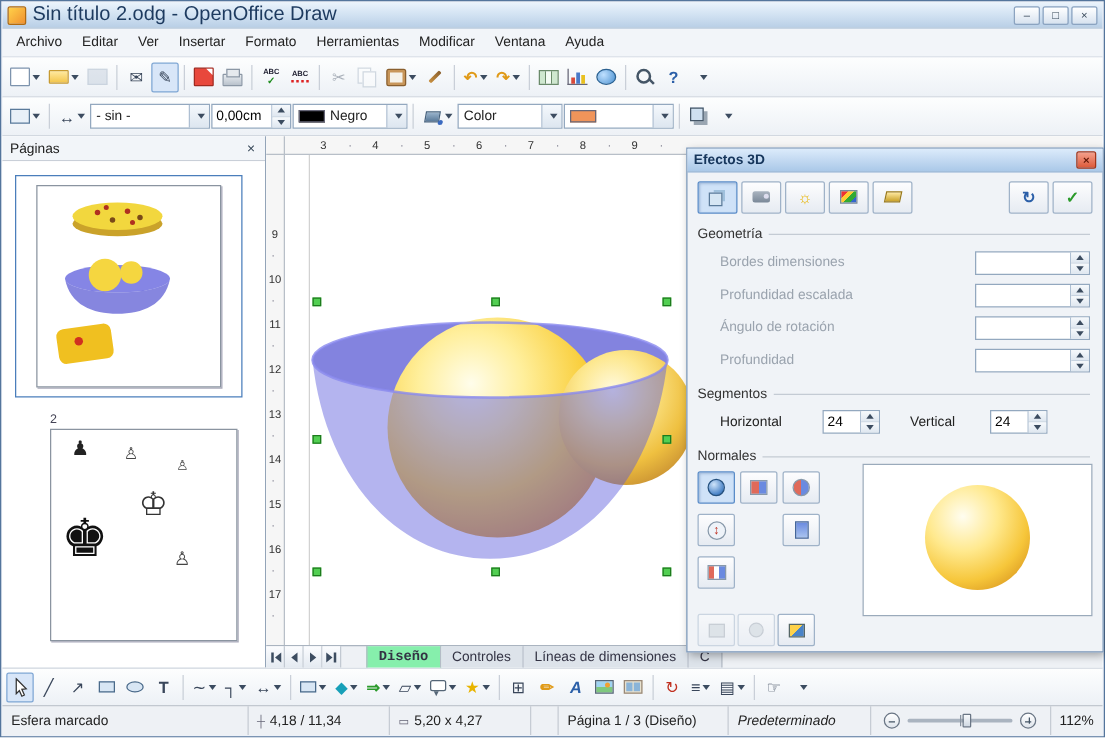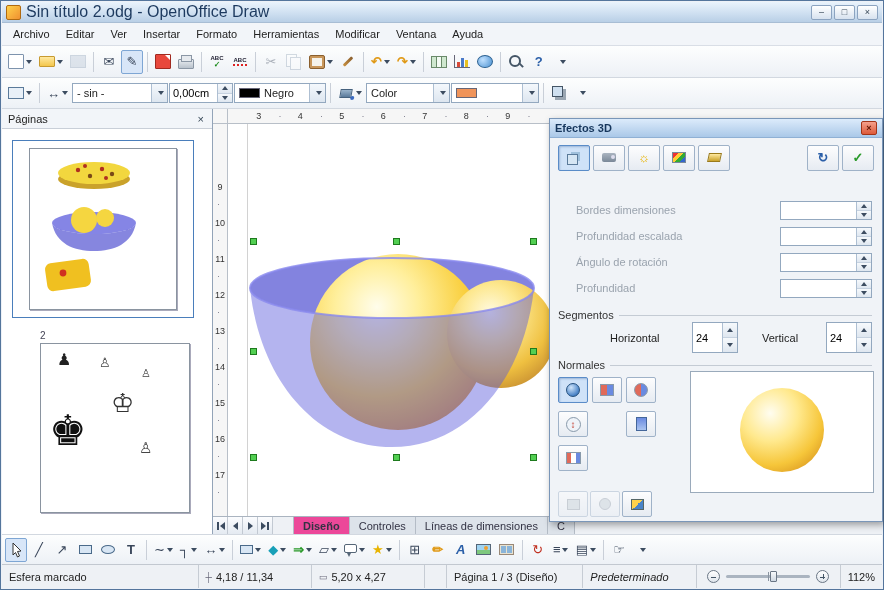--- a/index.html
+++ b/index.html
@@ -134,21 +134,21 @@
     border-top:1px solid #aab4c0; display:flex; align-items:stretch; z-index:2; }
   .tabnav { display:flex; }
   .tabnav .tnav { width:15px; display:flex; align-items:center; justify-content:center;
     border-right:1px solid #c2c9d2; background:linear-gradient(#fbfcfe,#e4eaf1); }
   .tl { width:0; height:0; border-top:4px solid transparent; border-bottom:4px solid transparent; border-right:5px solid #3c4c60; }
   .tr { width:0; height:0; border-top:4px solid transparent; border-bottom:4px solid transparent; border-left:5px solid #3c4c60; }
   .tbar { width:2px; height:8px; background:#3c4c60; margin:0 1px; }
   .tabs { display:flex; margin-left:20px; }
   .tab { padding:0 9px; display:flex; align-items:center; border-right:1px solid #b4bcc6; background:#dde3ea;
     color:#334; white-space:nowrap; }
-  .tab:first-child { background:#ec4899; font-weight:bold; border-left:1px solid #b4bcc6; }
+  .tab:first-child { background:#86efac; font-weight:bold; border-left:1px solid #b4bcc6;font-family:Liberation Mono, monospace; }
 
   
   .dialog { position:absolute; left:548px; top:117px; width:334px; height:404px; background:#f0f3f7;
     border:1px solid #7a96b8; box-shadow:2px 3px 7px rgba(0,0,0,.35); z-index:10; }
   .dlg-title { height:19px; background:linear-gradient(#dcebfb,#aac8e8); display:flex; align-items:center;
     padding:0 5px; border-bottom:1px solid #8fb0d4; font-weight:bold; color:#16365c; }
   .dlg-close { margin-left:auto; width:16px; height:14px; background:linear-gradient(#f4a08c,#dd5a3a);
     border:1px solid #a23418; border-radius:2px; color:#5e1404; font-size:9px; display:flex;
     align-items:center; justify-content:center; font-weight:bold; }
   .dlg-toolbar { position:absolute; left:8px; top:25px; right:8px; height:27px; display:flex; gap:3px; align-items:center; }
@@ -163,23 +163,23 @@
     background:linear-gradient(135deg,#e33 0 25%,#fc3 25% 50%,#3a3 50% 75%,#36c 75%); }
   .mat { width:13px; height:9px; background:linear-gradient(#ffe9a0,#caa22a); border:1px solid #9a7a1a; transform:skewX(-12deg); }
 
   .group-label { position:absolute; left:8px; right:10px; display:flex; align-items:center; gap:5px; color:#333; }
   .group-label .gl-line { flex:1; height:1px; background:#c4cbd4; }
   .gl-geo { top:62px; } .gl-seg { top:190px; } .gl-nor { top:240px; }
   .geo-rows { position:absolute; left:26px; right:10px; top:78px; }
   .frow { height:26px; display:flex; align-items:center; justify-content:space-between; }
   .flabel { color:#9aa3ae; }
   .frow .spinfield { width:92px; height:19px; }
-  .seg-row { position:absolute; left:26px; right:10px; top:208px; height:21px; display:flex; align-items:center;justify-content:flex-end; }
+  .seg-row { position:absolute; left:26px; right:10px; top:208px; height:21px; display:flex; align-items:center; }
   .seg-label1 { width:82px; } .seg-label2 { width:64px; margin-left:24px; }
-  .seg-row .spinfield { width:46px; height:31px; }
+  .seg-row .spinfield { width:46px; height:19px; }
 
   .nbtn { position:absolute; width:30px; height:26px; border:1px solid #9fb2c8; border-radius:2px;
     background:linear-gradient(#fdfdfe,#e6ebf2); display:flex; align-items:center; justify-content:center; }
   .nbtn.pressed { background:#cfe2f8; border-color:#5a8cc8; box-shadow:inset 1px 1px 2px rgba(40,80,140,.3); }
   .nbtn.disabled { opacity:.45; }
   .n1 { left:8px; top:258px; } .n2 { left:42px; top:258px; } .n3 { left:76px; top:258px; }
   .n4 { left:8px; top:292px; } .n5 { left:76px; top:292px; }
   .n6 { left:8px; top:326px; }
   .b1 { left:8px; top:372px; } .b2 { left:40px; top:372px; } .b3 { left:72px; top:372px; }
   .n-sphere { width:14px; height:14px; border-radius:50%; background:radial-gradient(circle at 35% 30%,#cfe4fa,#4a84c8 70%,#2a5488); border:1px solid #24507e; }
@@ -560,20 +560,24 @@
         </span>
       <span class="dspacer"></span>
       <span class="d3btn">
           <span class="g c-blue">↻</span>
         </span>
       <span class="d3btn">
           <span class="g c-green">✓</span>
         </span>
     </div>
 
+    <div class="group-label gl-geo">
+      <span>Geometría</span>
+        <span class="gl-line"></span>
+    </div>
     <div class="geo-rows">
         <div class="frow">
         <span class="flabel">Bordes dimensiones</span>
         <span class="spinfield">
           <input style="">
           <span class="spins">
               <i>
                 <b class="tu"></b>
               </i>
               <i>

